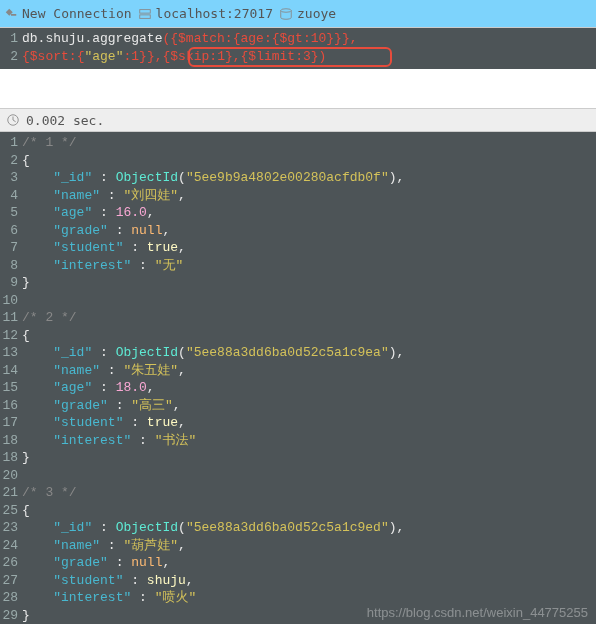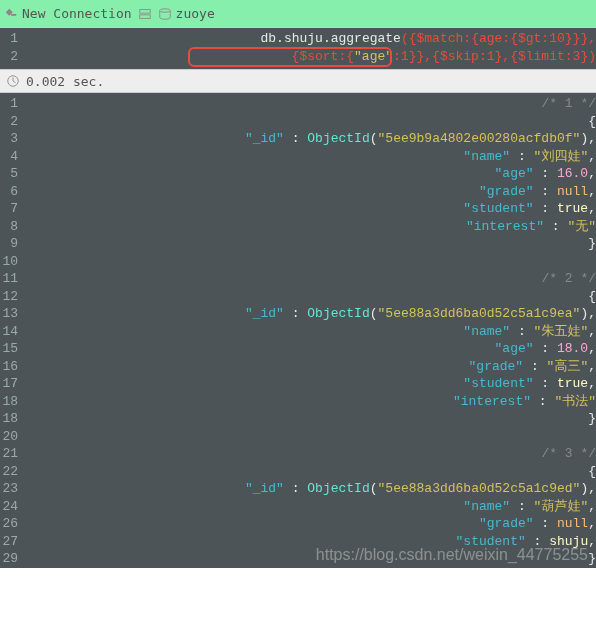--- a/index.html
+++ b/index.html
@@ -6,21 +6,21 @@
     body {
       font-family: "SimSun", "Courier New", monospace;
       font-size: 13px;
       background: #fff;
       width: 596px;
     }
     .toolbar {
       display: flex;
       align-items: center;
       height: 28px;
-      background: #86efac;
+      background: #7dd3fc;
       border-bottom: 1px solid #ccc;
       padding: 0 4px;
       gap: 6px;
     }
     .toolbar-item {
       display: flex;
       align-items: center;
       gap: 4px;
       color: #555;
       font-family: "SimSun", monospace;
@@ -36,20 +36,21 @@
       background: #eee;
       border-top: 1px solid #ccc;
       border-bottom: 1px solid #ccc;
       height: 24px;
       display: flex;
       align-items: center;
       padding: 0 6px;
       gap: 6px;
       color: #555;
       font-family: "SimSun", monospace;
+      margin-top: 39px;
     }
     .result-pane {
       background: #4d5457;
       color: #ddd;
       padding: 2px 0 0 0;
       position: relative;
     }
     .line {
       display: flex;
       align-items: baseline;
@@ -58,21 +59,21 @@
       font-family: "SimSun", "Courier New", monospace;
     }
     .ln {
       width: 22px;
       text-align: right;
       color: #9aa;
       padding-right: 4px;
       user-select: none;
       flex-shrink: 0;
     }
-    .code { flex: 1; text-align: right; }
+    .code { flex: 1; }
     .c-white { color: #e8e8e8; }
     .c-gray { color: #888; }
     .c-red { color: #e74c3c; }
     .c-key { color: #48b8d0; }
     .c-str { color: #d4c25a; }
     .c-func { color: #5eead4; }
     .c-num { color: #f9a8d4; }
     .c-bool { color: #fef9c3; }
     .c-null { color: #fdba74; }
     .highlight-box {
@@ -80,21 +81,21 @@
       border: 2px solid #e74c3c;
       border-radius: 6px;
       pointer-events: none;
     }
     .watermark {
       position: absolute;
       right: 8px;
       bottom: 4px;
       color: rgba(255,255,255,0.35);
       font-family: Arial, sans-serif;
-      font-size: 16px;
+      font-size: 13px;
     }
   </style>
 </head>
 <body>
 
 <div class="toolbar">
   <div class="toolbar-item">
     <span class="icon">
       <svg width="14" height="14" viewBox="0 0 16 16">
           <path fill="#888" d="M6 2l4 4-4 4-4-4z"></path>
@@ -103,20 +104,21 @@
     </span>
     <span>New Connection</span>
   </div>
   <div class="toolbar-item">
     <span class="icon">
       <svg width="14" height="14" viewBox="0 0 16 16">
           <rect x="2" y="3" width="12" height="4" fill="none" stroke="#888"></rect>
           <rect x="2" y="9" width="12" height="4" fill="none" stroke="#888"></rect>
         </svg>
     </span>
+    <span>localhost:27017</span>
   </div>
   <div class="toolbar-item">
     <span class="icon">
       <svg width="14" height="14" viewBox="0 0 16 16">
           <ellipse cx="8" cy="4" rx="6" ry="2" fill="none" stroke="#888"></ellipse>
           <path d="M2 4v8c0 1.1 2.7 2 6 2s6-.9 6-2V4" fill="none" stroke="#888"></path>
         </svg>
     </span>
     <span>zuoye</span>
   </div>
@@ -153,20 +155,21 @@
     <div class="line"><span class="ln">12</span><span class="code"><span class="c-white">{</span></span></div>
     <div class="line"><span class="ln">13</span><span class="code">    <span class="c-key">"_id"</span><span class="c-white"> : </span><span class="c-func">ObjectId</span><span class="c-white">(</span><span class="c-str">"5ee88a3dd6ba0d52c5a1c9ea"</span><span class="c-white">),</span></span></div>
     <div class="line"><span class="ln">14</span><span class="code">    <span class="c-key">"name"</span><span class="c-white"> : </span><span class="c-str">"朱五娃"</span><span class="c-white">,</span></span></div>
     <div class="line"><span class="ln">15</span><span class="code">    <span class="c-key">"age"</span><span class="c-white"> : </span><span class="c-num">18.0</span><span class="c-white">,</span></span></div>
     <div class="line"><span class="ln">16</span><span class="code">    <span class="c-key">"grade"</span><span class="c-white"> : </span><span class="c-str">"高三"</span><span class="c-white">,</span></span></div>
     <div class="line"><span class="ln">17</span><span class="code">    <span class="c-key">"student"</span><span class="c-white"> : </span><span class="c-bool">true</span><span class="c-white">,</span></span></div>
     <div class="line"><span class="ln">18</span><span class="code">    <span class="c-key">"interest"</span><span class="c-white"> : </span><span class="c-str">"书法"</span></span></div>
     <div class="line"><span class="ln">18</span><span class="code"><span class="c-white">}</span></span></div>
     <div class="line"><span class="ln">20</span><span class="code"></span></div>
     <div class="line"><span class="ln">21</span><span class="code"><span class="c-gray">/* 3 */</span></span></div>
-    <div class="line"><span class="ln">22</span><span class="code"><span class="c-white">{</span></span></div>
+    <div class="line"><span class="ln">25</span><span class="code"><span class="c-white">{</span></span></div>
     <div class="line"><span class="ln">23</span><span class="code">    <span class="c-key">"_id"</span><span class="c-white"> : </span><span class="c-func">ObjectId</span><span class="c-white">(</span><span class="c-str">"5ee88a3dd6ba0d52c5a1c9ed"</span><span class="c-white">),</span></span></div>
     <div class="line"><span class="ln">24</span><span class="code">    <span class="c-key">"name"</span><span class="c-white"> : </span><span class="c-str">"葫芦娃"</span><span class="c-white">,</span></span></div>
     <div class="line"><span class="ln">26</span><span class="code">    <span class="c-key">"grade"</span><span class="c-white"> : </span><span class="c-null">null</span><span class="c-white">,</span></span></div>
     <div class="line"><span class="ln">27</span><span class="code">    <span class="c-key">"student"</span><span class="c-white"> : </span><span class="c-bool">shuju</span><span class="c-white">,</span></span></div>
+    <div class="line"><span class="ln">28</span><span class="code">    <span class="c-key">"interest"</span><span class="c-white"> : </span><span class="c-str">"喷火"</span></span></div>
     <div class="line"><span class="ln">29</span><span class="code"><span class="c-white">}</span></span></div>
     <div class="watermark">https://blog.csdn.net/weixin_44775255</div>
 </div>
 
 </body></html>

